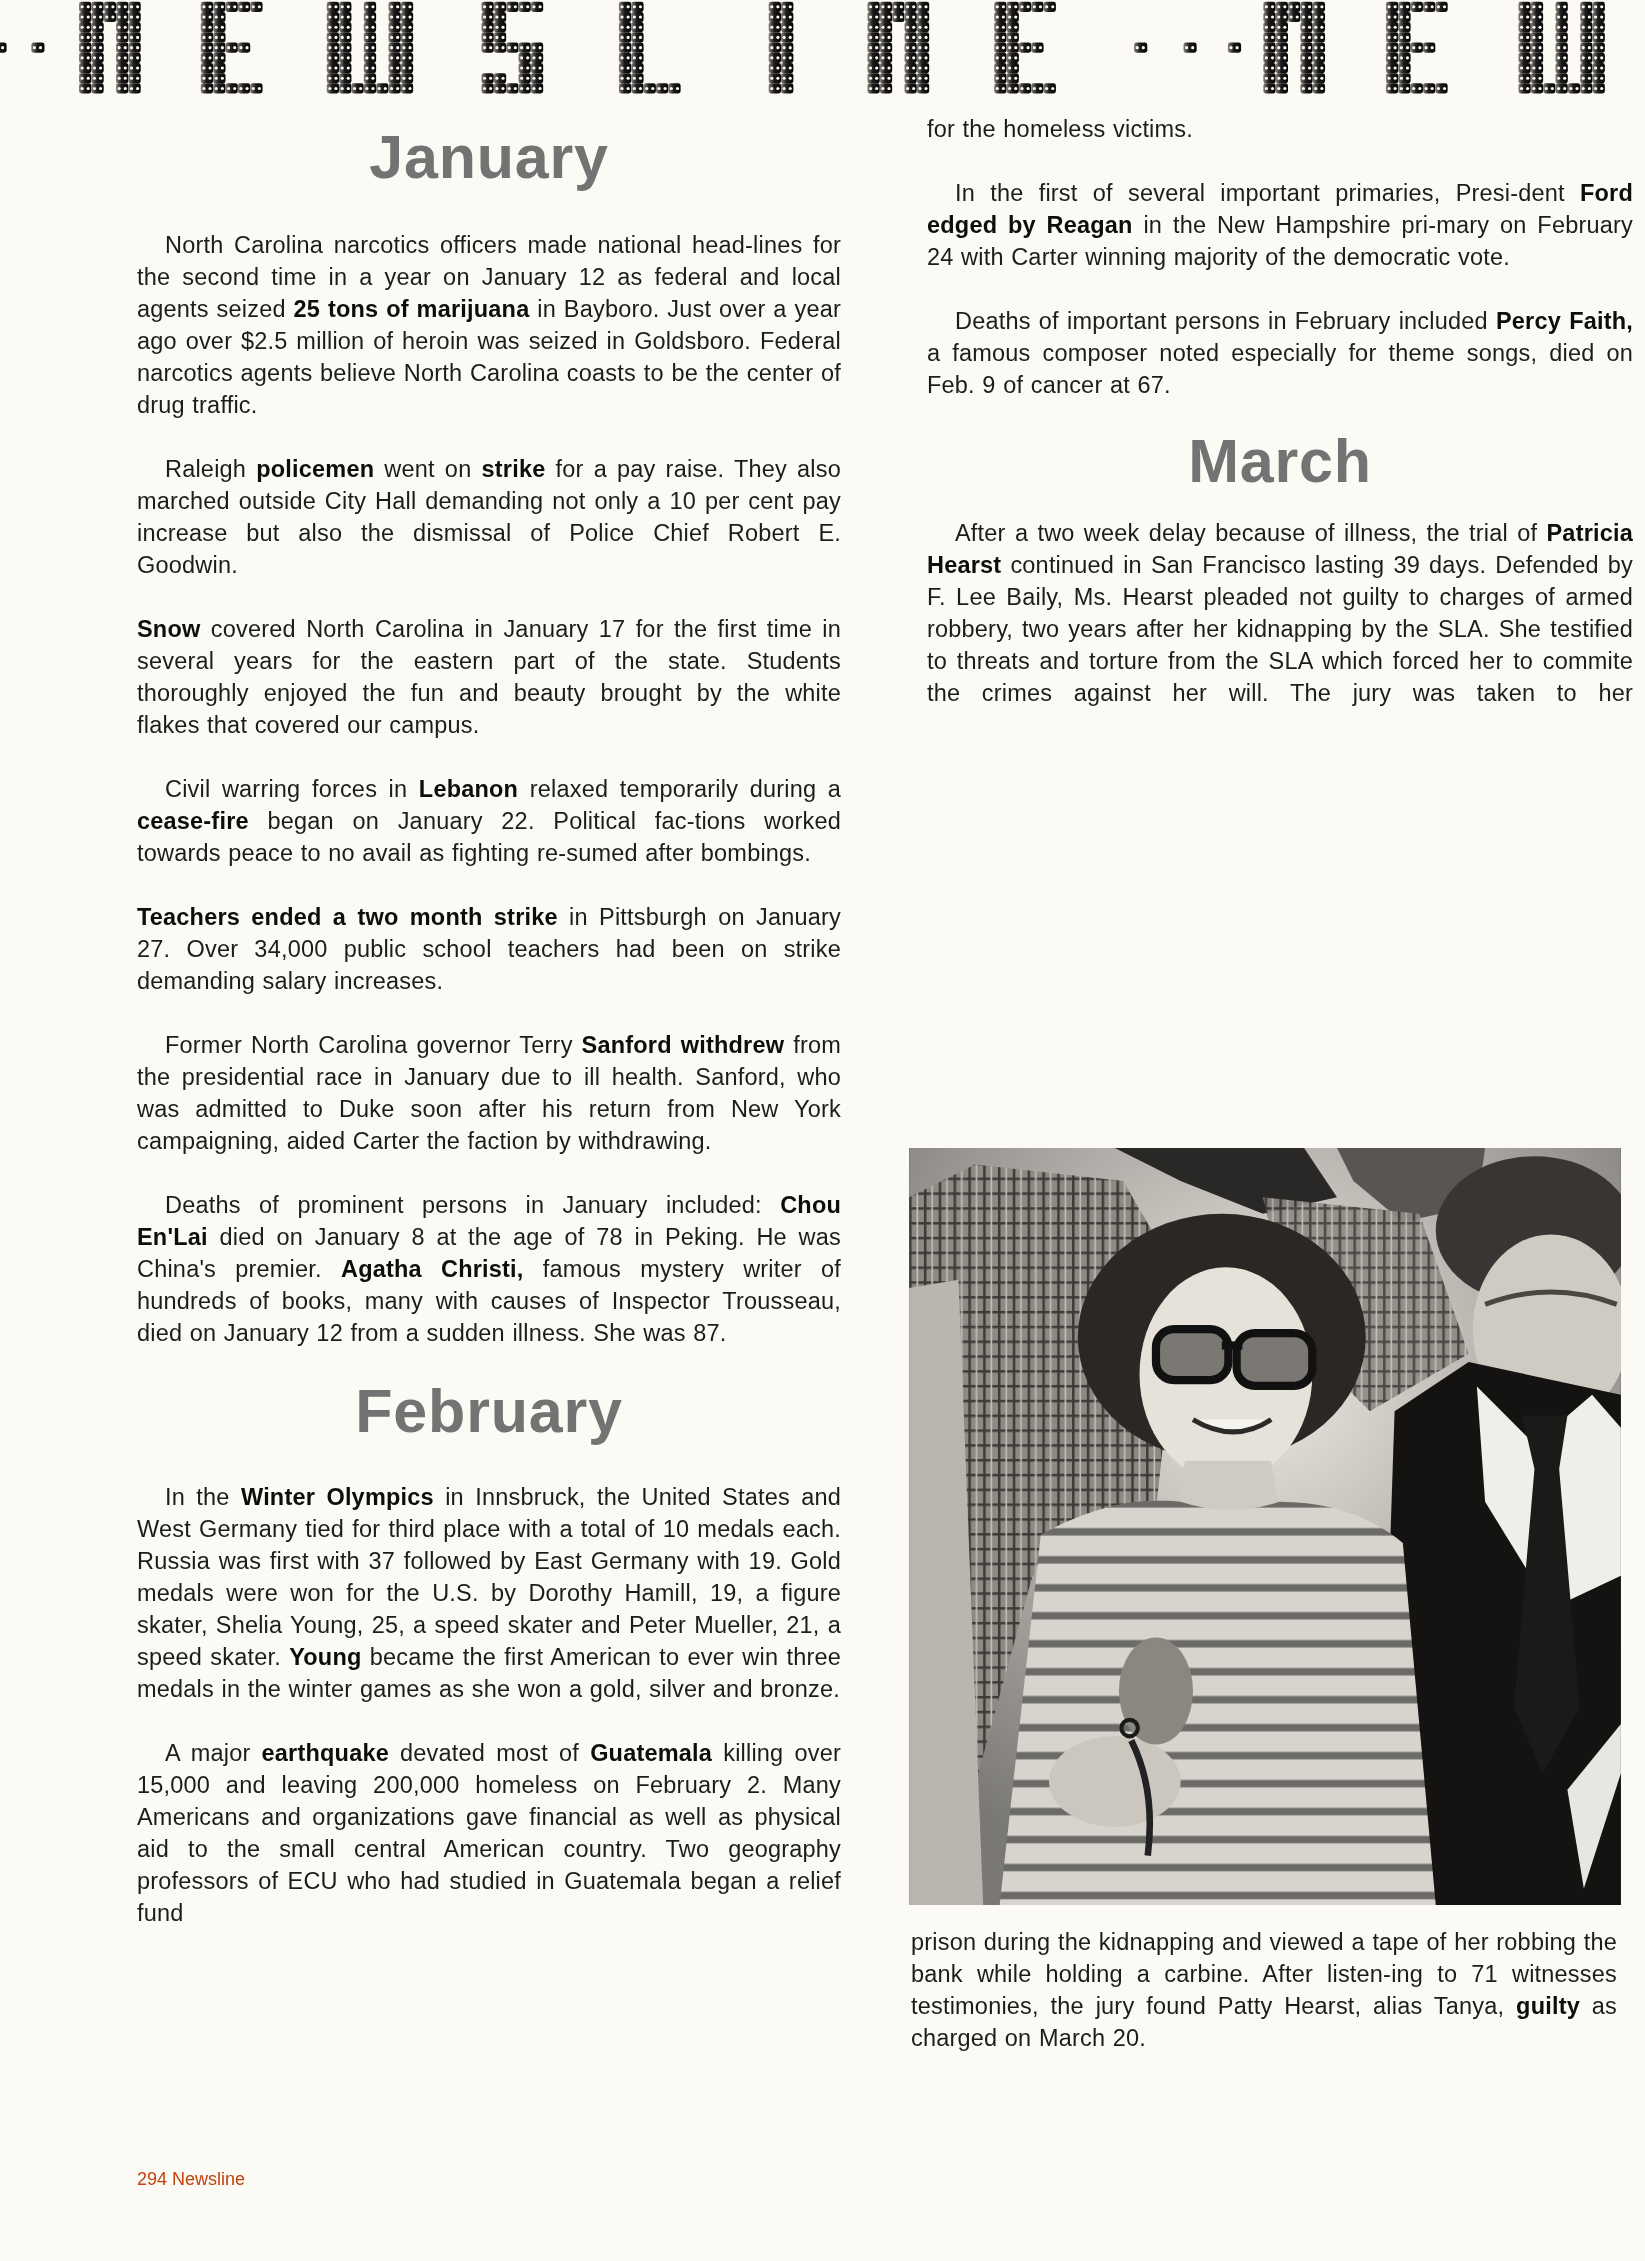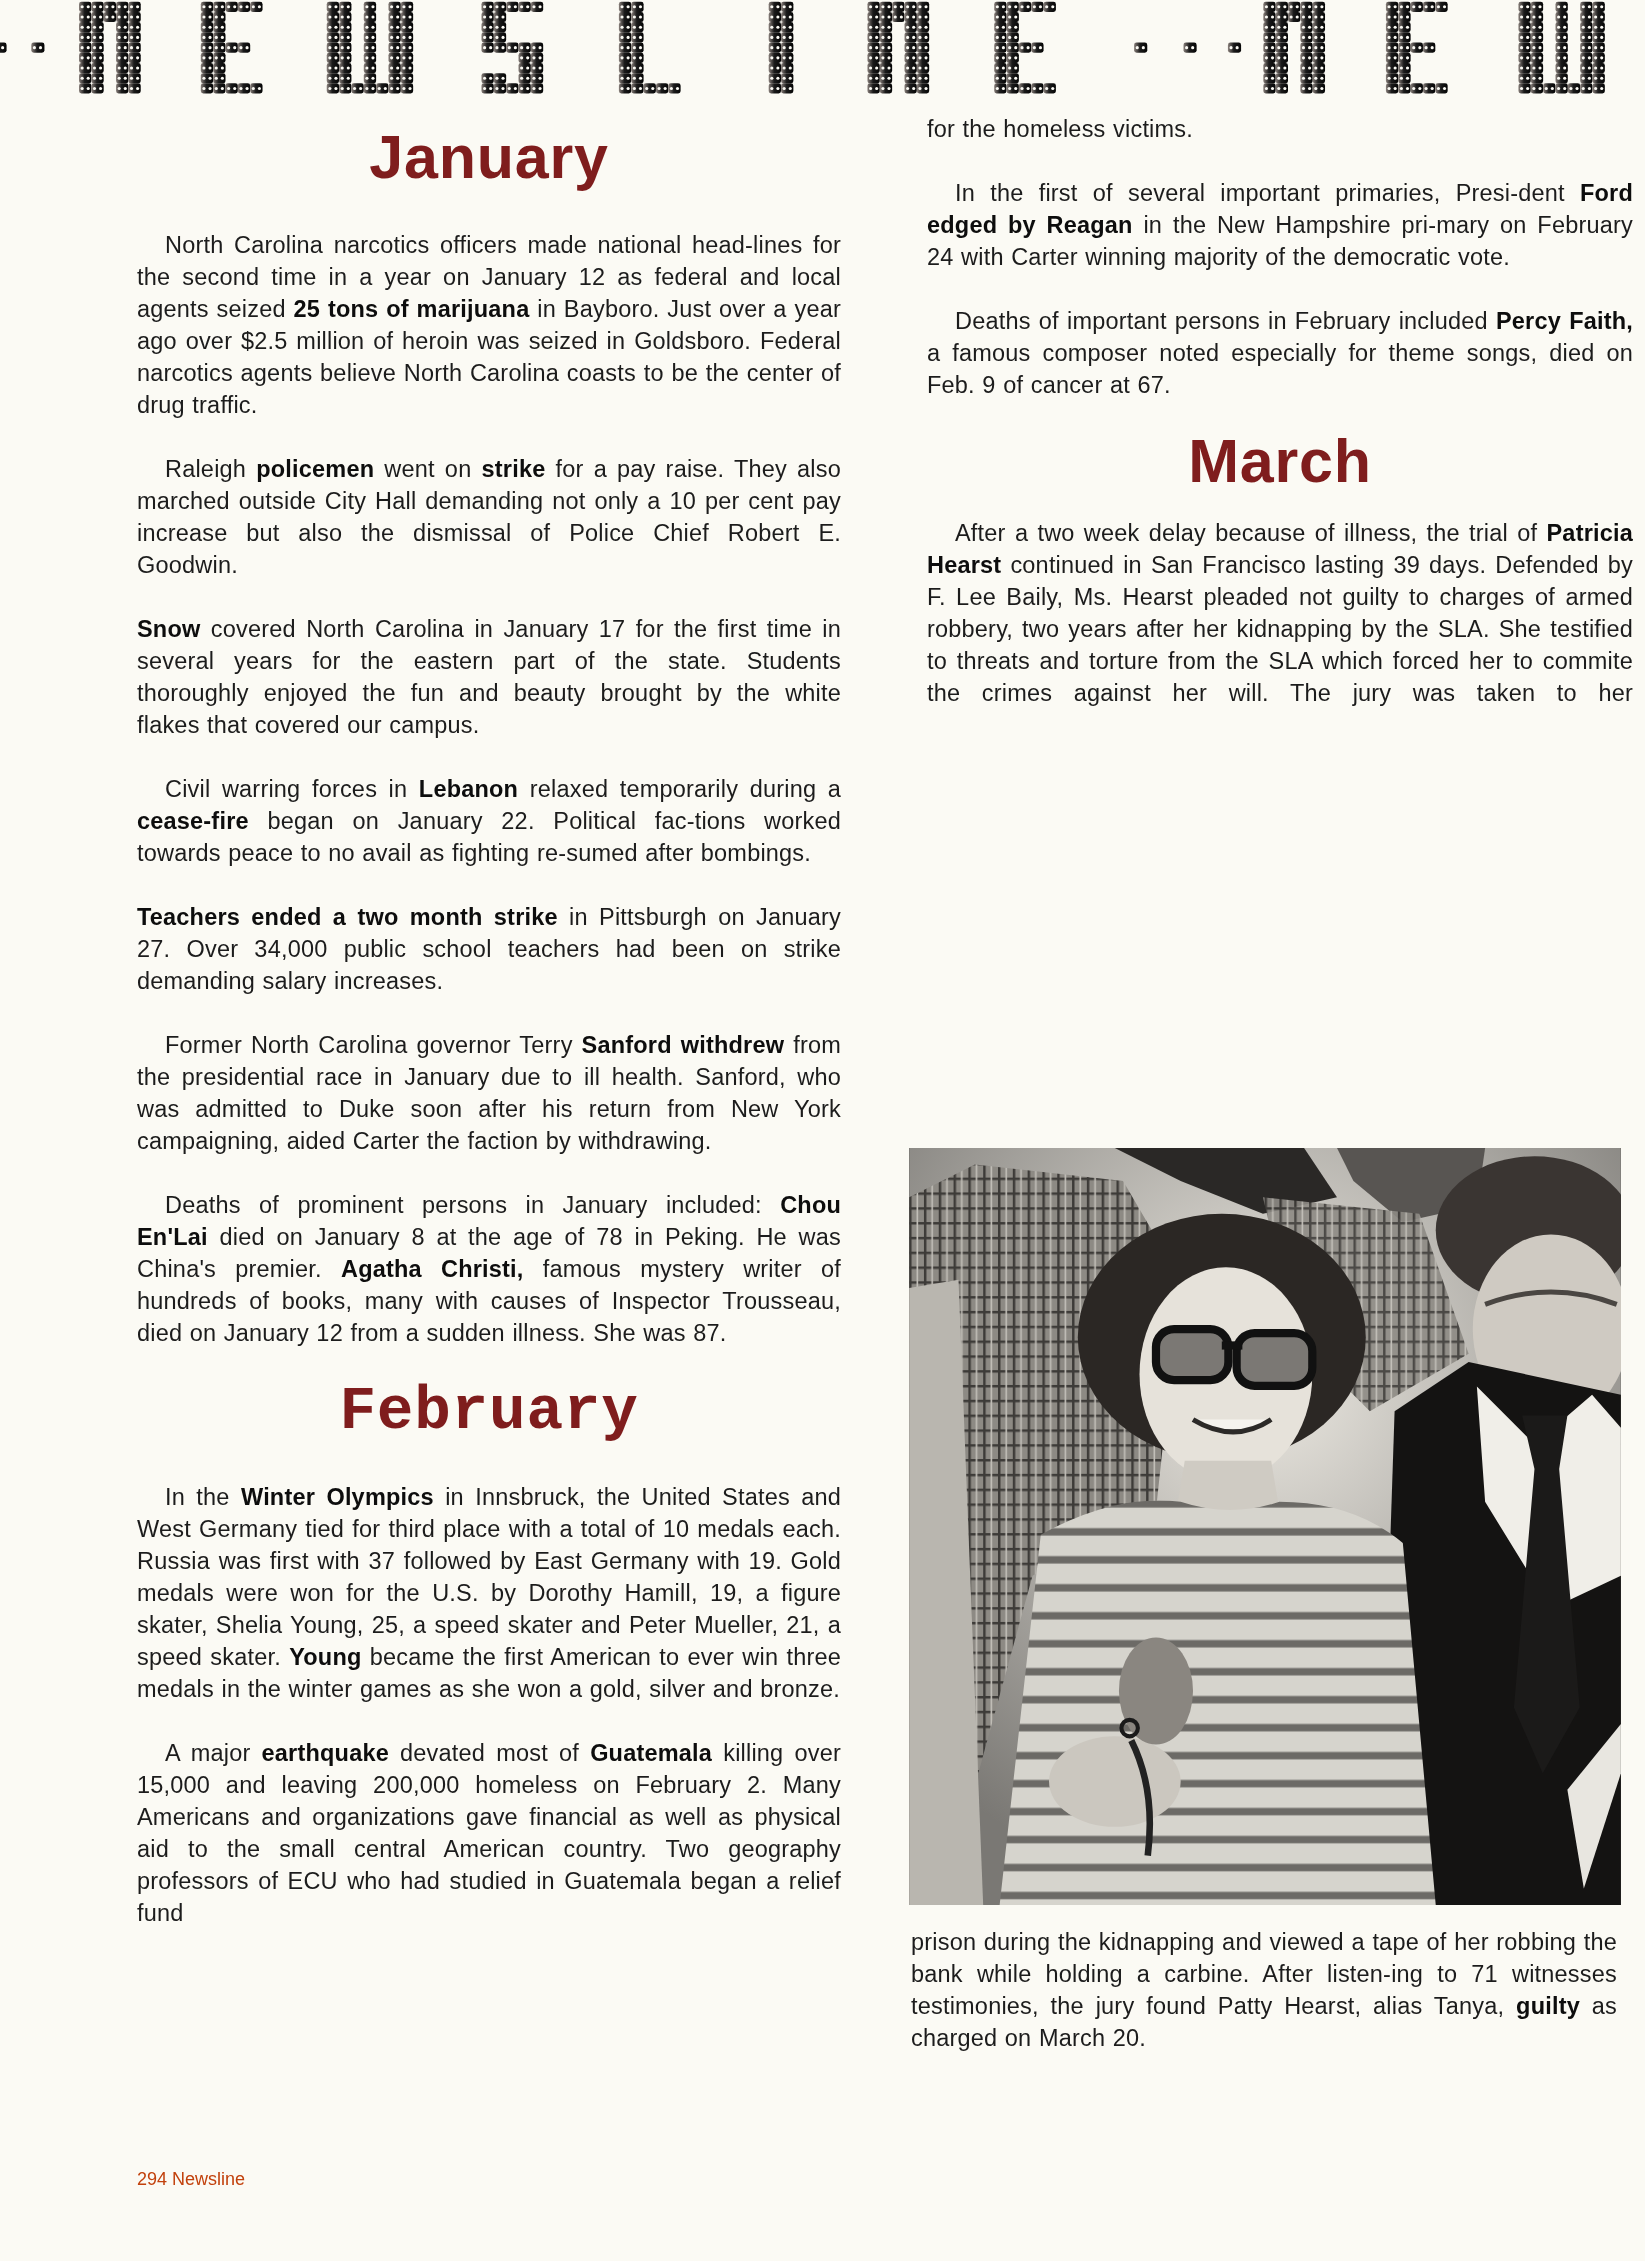--- a/index.html
+++ b/index.html
@@ -8,21 +8,21 @@
     background:#fbfaf4;
     font-family:"Liberation Sans", sans-serif;
     color:#1c1c1c;
   }
   .banner { position:absolute; left:0; top:0; width:1646px; height:103px; }
   .col { position:absolute; }
   .col-left { left:137px; top:115px; width:704px; }
   .col-right { left:927px; top:115px; width:706px; }
   .month-heading {
     font-family:"Liberation Sans", sans-serif;
-    font-weight:bold; text-align:center; color:#7f1d1d;
+    font-weight:bold; text-align:center; color:#737373;
     font-size:61px; line-height:1; margin:0; letter-spacing:0.8px;
   }
   .para {
     font-size:23.5px; line-height:32px; text-align:justify;
     margin:0 0 32px 0; text-indent:28px;
     font-family:"Liberation Sans", sans-serif; font-stretch:condensed;
     letter-spacing:0.2px; word-spacing:0.8px;
   }
   .para.noindent { text-indent:0; }
   .para b { font-weight:bold; color:#0d0d0d; }
@@ -1224,21 +1224,21 @@
   <h2 class="month-heading" style="margin-top:11.5px;margin-bottom:41px;padding-left:0;">January</h2>
   <div id="jan-paras">
       <p class="para"><span>North Carolina narcotics officers made national head-lines for the second time in a year on January 12 as federal and local agents seized </span><b>25 tons of marijuana</b><span> in Bayboro. Just over a year ago over $2.5 million of heroin was seized in Goldsboro. Federal narcotics agents believe North Carolina coasts to be the center of drug traffic.</span></p>
       <p class="para"><span>Raleigh </span><b>policemen</b><span> went on </span><b>strike</b><span> for a pay raise. They also marched outside City Hall demanding not only a 10 per cent pay increase but also the dismissal of Police Chief Robert E. Goodwin.</span></p>
       <p class="para noindent"><b>Snow</b><span> covered North Carolina in January 17 for the first time in several years for the eastern part of the state. Students thoroughly enjoyed the fun and beauty brought by the white flakes that covered our campus.</span></p>
       <p class="para"><span>Civil warring forces in </span><b>Lebanon</b><span> relaxed temporarily during a </span><b>cease-fire</b><span> began on January 22. Political fac-tions worked towards peace to no avail as fighting re-sumed after bombings.</span></p>
       <p class="para noindent"><b>Teachers ended a two month strike</b><span> in Pittsburgh on January 27. Over 34,000 public school teachers had been on strike demanding salary increases.</span></p>
       <p class="para"><span>Former North Carolina governor Terry </span><b>Sanford withdrew</b><span> from the presidential race in January due to ill health. Sanford, who was admitted to Duke soon after his return from New York campaigning, aided Carter the faction by withdrawing.</span></p>
       <p class="para" style=""><span>Deaths of prominent persons in January included: </span><b>Chou En'Lai</b><span>  died on January 8 at the age of 78 in Peking. He was China's premier. </span><b>Agatha Christi,</b><span> famous mystery writer of hundreds of books, many with causes of Inspector Trousseau, died on January 12 from a sudden illness. She was 87.</span></p>
     </div>
-  <h2 class="month-heading" style="margin-top:2px;margin-bottom:39px;font-family:Liberation Mono, monospace;">February</h2>
+  <h2 class="month-heading" style="margin-top:2px;margin-bottom:39px;">February</h2>
   <div id="feb-paras-left">
       <p class="para"><span>In the </span><b>Winter Olympics</b><span> in Innsbruck, the United States and West Germany tied for third place with a total of 10 medals each. Russia was first with 37 followed by East Germany with 19. Gold medals were won for the U.S. by Dorothy Hamill, 19, a figure skater, Shelia Young, 25, a speed skater and Peter Mueller, 21, a speed skater. </span><b>Young</b><span> became the first American to ever win three medals in the winter games as she won a gold, silver and bronze.</span></p>
       <p class="para"><span>A major </span><b>earthquake</b><span> devated most of </span><b>Guatemala</b><span> killing over 15,000 and leaving 200,000 homeless on February 2. Many Americans and organizations gave financial as well as physical aid to the small central American country. Two geography professors of ECU who had studied in Guatemala began a relief fund</span></p>
     </div>
 </div>
 
 <div class="col col-right">
   <p class="para noindent" style="margin-bottom:32px;margin-top:-1.6px;">for the homeless victims.</p>
   <div id="feb-paras-right">
       <p class="para"><span>In the first of several important primaries, Presi-dent </span><b>Ford edged by Reagan</b><span> in the New Hampshire pri-mary on February 24 with Carter winning majority of the democratic vote.</span></p>

